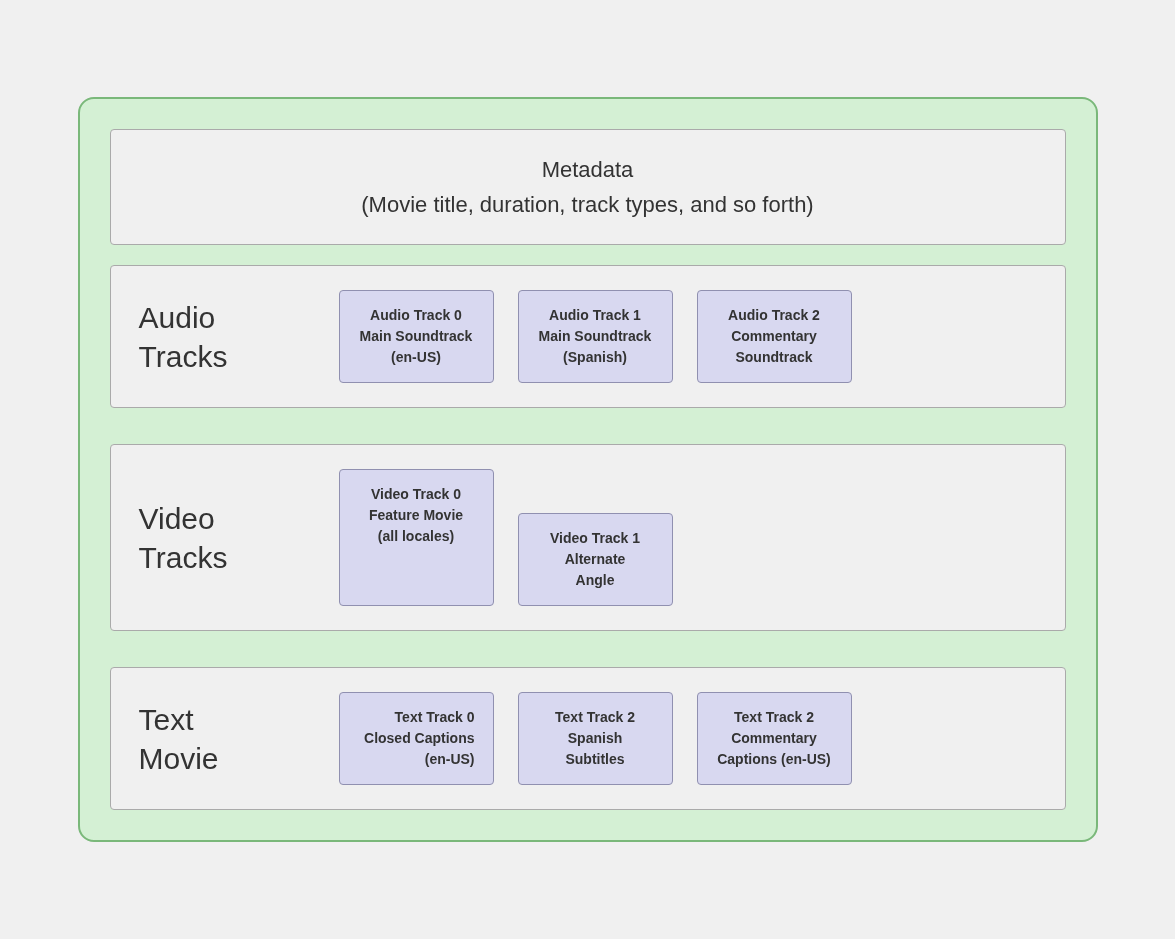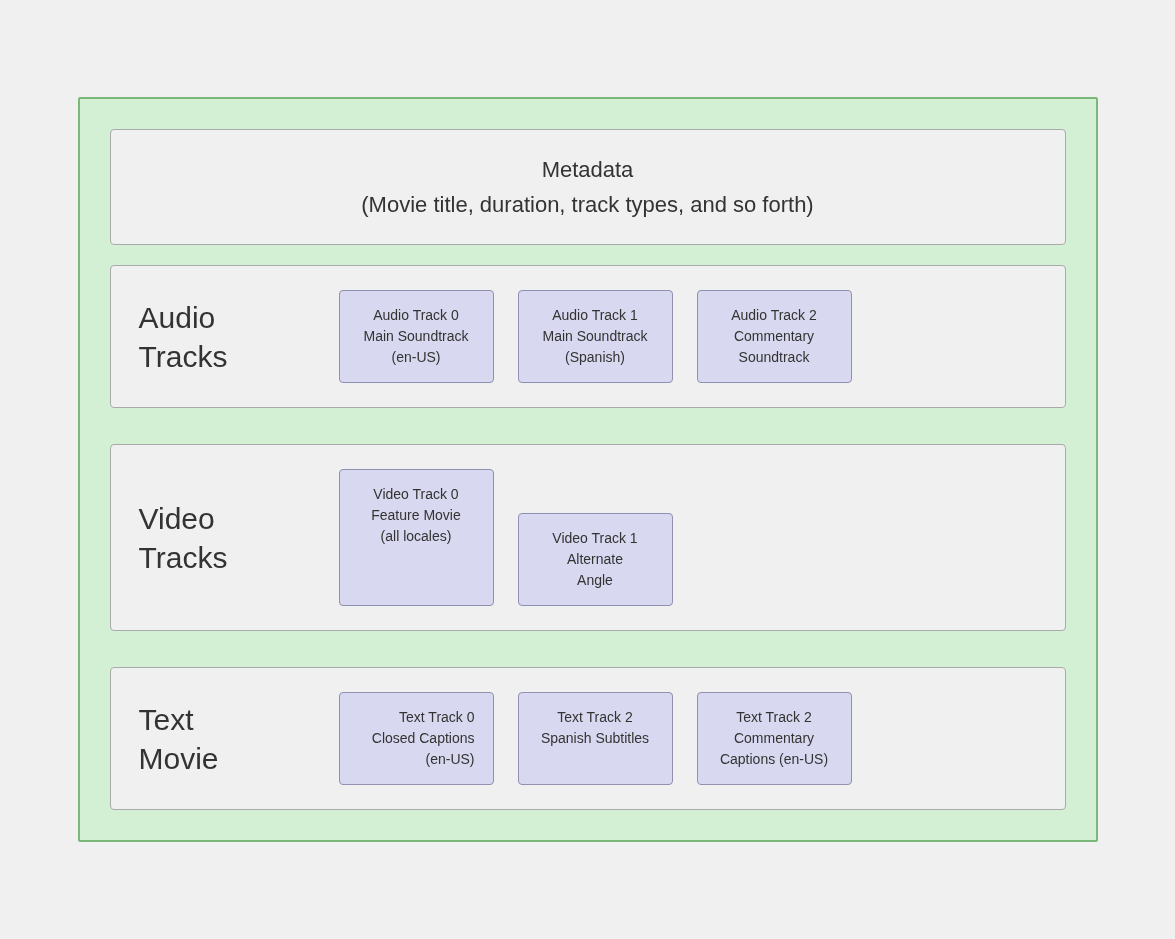--- a/index.html
+++ b/index.html
@@ -10,21 +10,21 @@
       justify-content: center;
       align-items: center;
       min-height: 939px;
       width: 1175px;
       font-family: Arial, sans-serif;
     }
 
     .outer-container {
       background: #d4f0d4;
       border: 2px solid #7ab87a;
-      border-radius: 2px;
+      border-radius: 16px;
       padding: 30px;
       width: 1020px;
       display: flex;
       flex-direction: column;
       gap: 20px;
     }
 
     .metadata-box {
       background: #f0f0f0;
       border: 1.5px solid #aaaaaa;
@@ -66,20 +66,21 @@
     .track-box {
       background: #d8d8f0;
       border: 1.5px solid #9090b0;
       border-radius: 4px;
       padding: 14px 18px;
       width: 155px;
       text-align: center;
       font-size: 14px;
       color: #333;
       line-height: 1.5;
+      font-weight: bold;
     }
   </style>
 </head>
 <body>
 
 <div class="outer-container">
 
   <div class="metadata-box">
     <div class="metadata-title">
       <div>Metadata</div>

